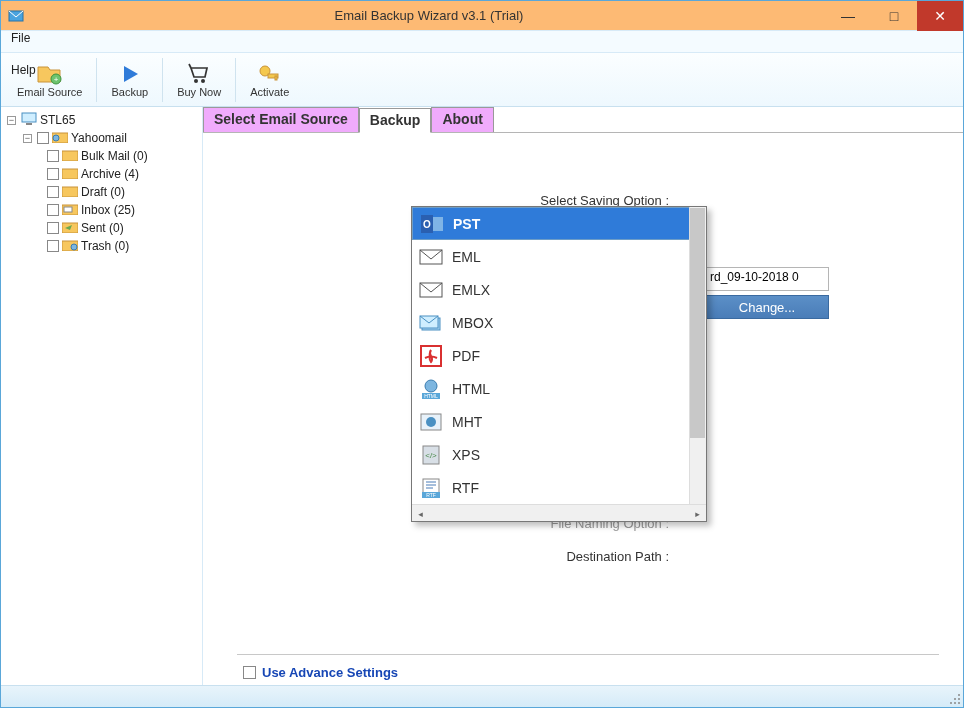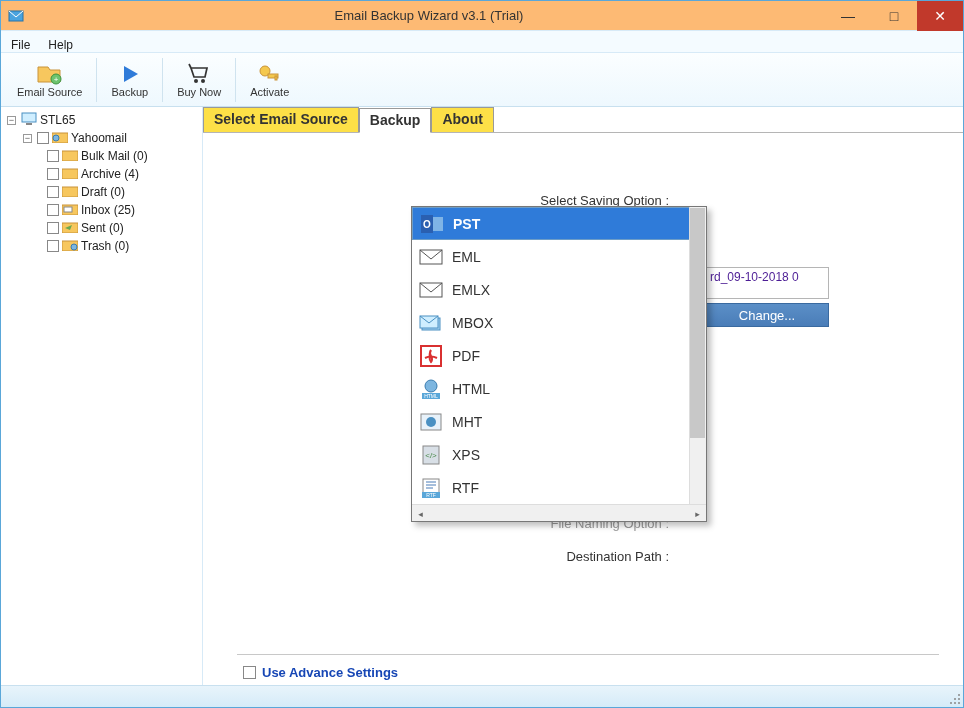--- a/index.html
+++ b/index.html
@@ -6,50 +6,50 @@
   body { background: #fff; width: 964px; height: 708px; overflow: hidden; border:1px solid #5aa7d9; position:relative;}
   
   .titlebar { height: 30px; background: #fdba74; display:flex; align-items:center; border-bottom:1px solid #d7eaf7;}
   .titlebar .icon { width:20px; height:20px; margin:0 6px; }
   .titlebar .title { flex:1; text-align:center; font-size:13px; color:#333;}
   .winbtns { display:flex; }
   .winbtn { width:46px; height:30px; display:flex; align-items:center; justify-content:center; font-size:14px;}
   .winbtn.close { background:#c1392b; color:#fff; }
   .winbtn.min, .winbtn.max { color:#333; }
   
-  .menubar { height:22px; background:#f4fbff; border-bottom:1px solid #d7eaf7; display:flex; align-items:flex-end; padding:0 10px; gap:18px; font-size:12px; color:#222;}
+  .menubar { height:22px; background:#f4fbff; border-bottom:1px solid #d7eaf7; display:flex; align-items:flex-start; padding:0 10px; gap:18px; font-size:12px; color:#222;flex-direction:column;}
   
   .toolbar { height:54px; background:linear-gradient(#fbfeff,#eef8fe); border-bottom:1px solid #c8e0ef; display:flex; align-items:center; padding:0 6px; gap:2px;}
   .toolbtn { display:flex; flex-direction:column; align-items:center; justify-content:center; padding:4px 10px; font-size:11px; color:#333; height:52px;}
   .toolbtn svg { width:28px; height:24px; }
   .tooldiv { width:1px; height:44px; background:#cfe3ef; margin:0 2px;}
   
   .main { display:flex; height:calc(100% - 30px - 22px - 54px - 22px);}
   
   .tree { width:202px; background:#fff; border-right:1px solid #d7eaf7; padding:4px 0 0 4px; font-size:12px; color:#222;}
   .tree .node { display:flex; align-items:center; gap:3px; height:18px; padding-left:2px;}
   .tree .sq { width:9px; height:9px; border:1px solid #999; display:flex; align-items:center; justify-content:center; font-size:9px; line-height:9px; color:#555; margin-right:2px;}
   .tree .cb { width:12px; height:12px; border:1px solid #888; background:#fff;}
   .tree .fold { width:16px; height:13px; }
   .tree .comp { width:16px; height:13px;}
   .tree .ind1 { padding-left:18px;}
   .tree .ind2 { padding-left:42px;}
   
   .right { flex:1; background:#fff; position:relative;}
   .tabs { display:flex; height:26px; border-bottom:1px solid #b5b5b5; background:#fff;}
-  .tab { padding:3px 10px 0 10px; font-size:14px; font-weight:bold; color:#333; border:1px solid #999; border-bottom:none; background:#fde047; margin-right:0; position:relative; top:0px; height:25px;}
+  .tab { padding:3px 10px 0 10px; font-size:14px; font-weight:bold; color:#333; border:1px solid #999; border-bottom:none; background:#f0abfc; margin-right:0; position:relative; top:0px; height:25px;}
   .tab.active { background:#fff; border-bottom:1px solid #fff; top:1px;}
   .panel { padding:20px 24px 10px 34px; position:relative;}
   .row { display:flex; align-items:center; margin-bottom:14px;flex-direction:column;}
   .lbl { width:174px; text-align:right; font-size:13px; color:#333; padding-right:6px;}
   .lbl.dis { color:#999;}
   .sel { flex:0 0 294px; height:22px; border:1px solid #6d9dc7; background:#fff; display:flex; align-items:center; padding:0 2px; font-size:12px; position:relative;font-weight:bold;}
   .sel .seltext { background:#3399ff; color:#fff; padding:0 3px; height:16px; line-height:16px;}
   .sel .caret { position:absolute; right:2px; top:2px; width:16px; height:16px; display:flex; align-items:center; justify-content:center; font-size:9px; color:#333; border-left:1px solid #ccc;}
-  .dest-input { width:114px; height:32px; border:1px solid #b5b5b5; padding:2px 4px; font-size:12px; color:#4c1d95; overflow:hidden; white-space:nowrap; margin-left:294px;}
+  .dest-input { width:114px; height:24px; border:1px solid #b5b5b5; padding:2px 4px; font-size:12px; color:#000000; overflow:hidden; white-space:nowrap; margin-left:294px;}
   .changebtn { width:124px; height:24px; background:linear-gradient(#5b8fc7,#4a7db8); border:1px solid #3a6aa0; color:#fff; font-size:13px; margin-left:294px; margin-top:4px; display:flex; align-items:center; justify-content:center;}
   .hr { border:none; border-top:1px solid #c8c8c8; margin:16px 0 10px 0;}
   .advrow { display:flex; align-items:center; gap:6px; margin-left:6px;}
   .advcb { width:13px; height:13px; border:1px solid #888;}
   .advlbl { color:#1646b5; font-weight:bold; font-size:13px;}
   
   .dropdown { position:absolute; left:208px; top:38px; width:296px; background:#fff; border:1px solid #777; box-shadow:4px 4px 6px rgba(0,0,0,.25); z-index:50;}
   .dd-inner { max-height:336px; overflow:hidden; position:relative;}
   .dd-item { display:flex; align-items:center; height:33px; padding:0 6px; gap:8px; font-size:14px; color:#333;}
   .dd-item.sel { background:#2f7bd9; color:#fff;}

